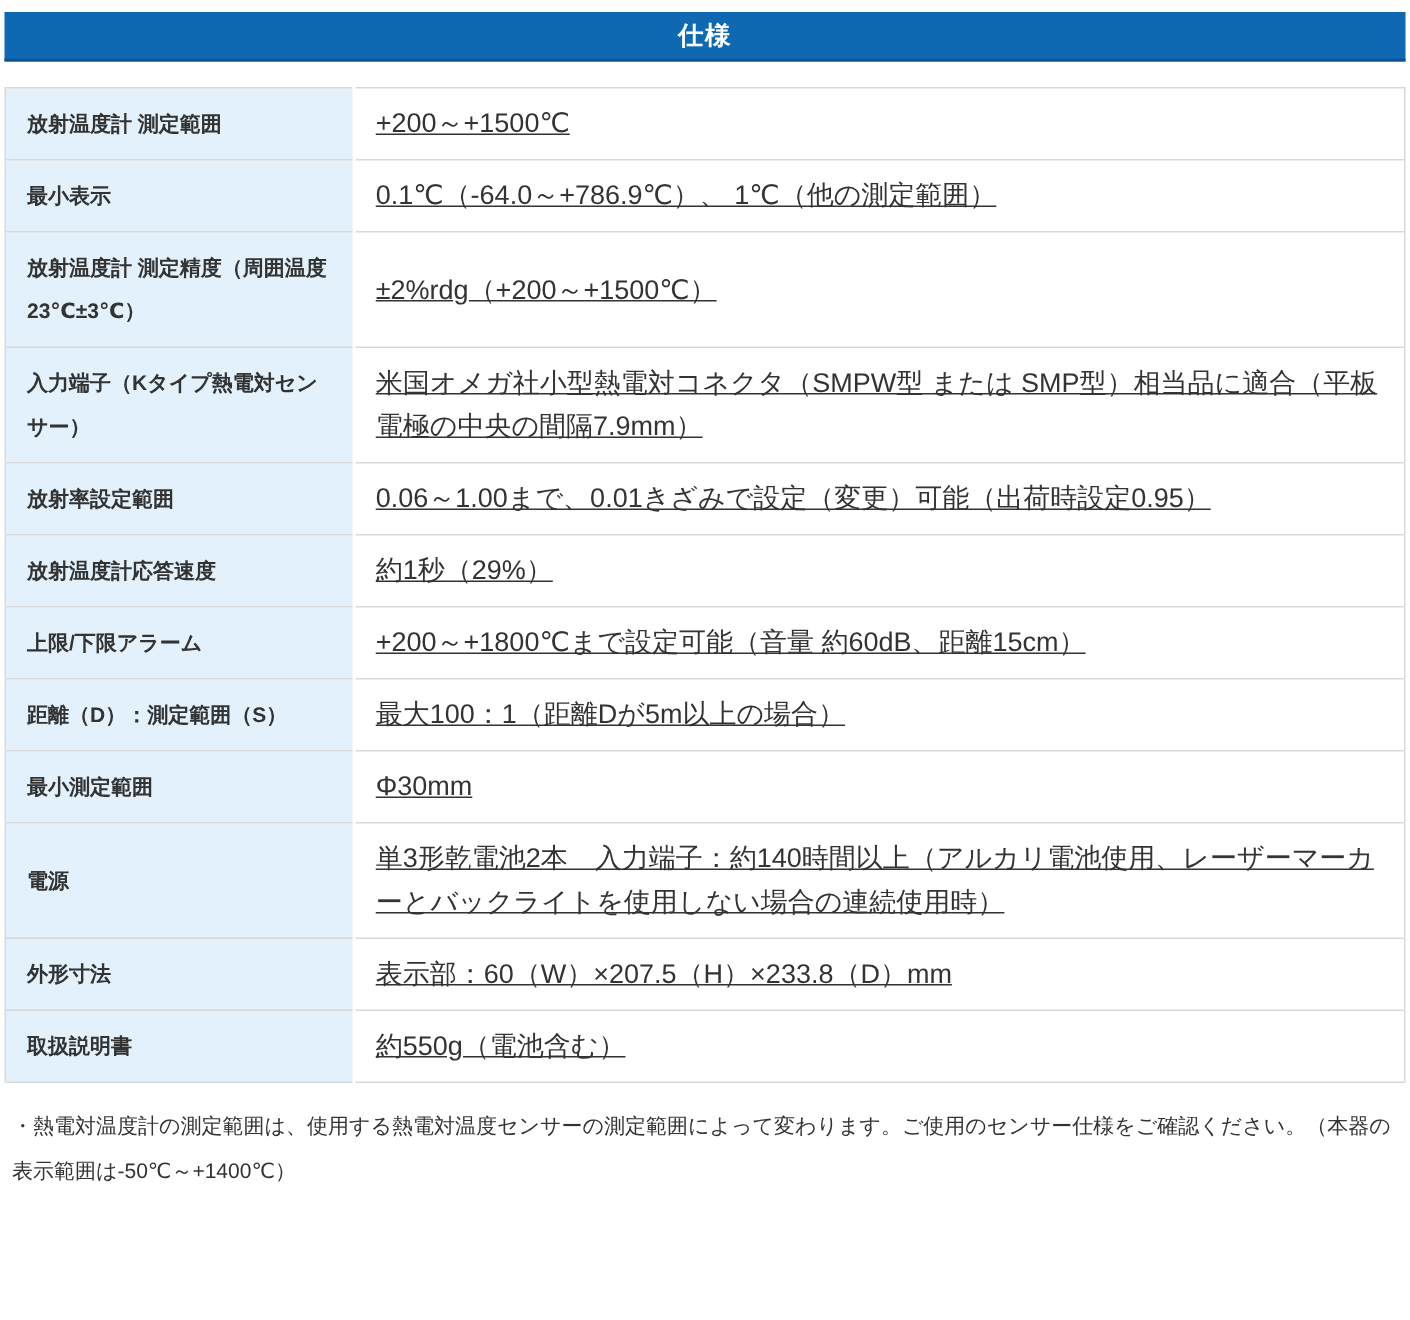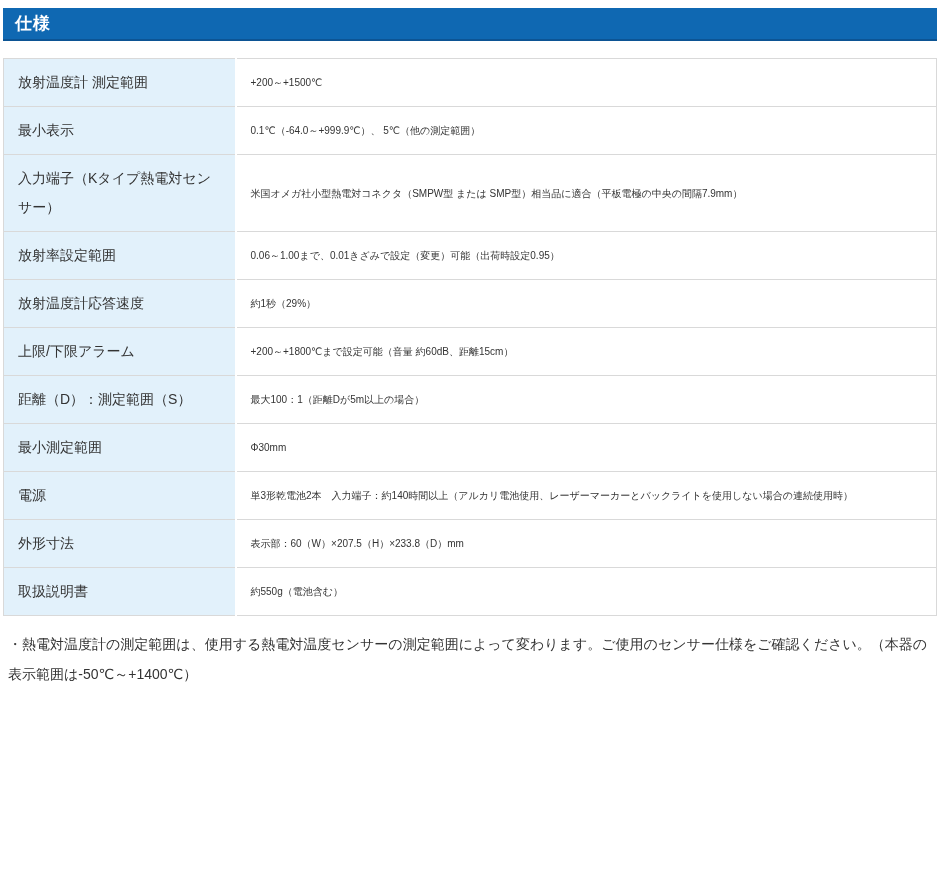--- a/index.html
+++ b/index.html
@@ -20,53 +20,55 @@
   }
   .page{ padding:8px 3px 0 3px; }
 
   .section-header{
     background:var(--header-bg);
     border-bottom:2px solid var(--header-border);
     height:33px;
     display:flex; align-items:center;
     padding:0 12px;
     margin:0 0 17px 0;
+    justify-content:center;
   }
   .section-header .title{
     color:var(--header-text);
     font-size:17px;
     font-weight:bold;
     letter-spacing:1px;
   }
 
   table.spec{
     width:100%;
     border-collapse:collapse;
     border:1px solid var(--row-border);
     table-layout:fixed;
   }
   table.spec tr{ border-bottom:1px solid var(--row-border); }
   table.spec th{
     width:232px;
     background:var(--label-bg);
     text-align:left;
     vertical-align:middle;
-    font-weight:normal;
+    font-weight:bold;
     font-size:14px;
     line-height:29px;
     color:var(--text);
     padding:9px 10px 9px 14px;
     border-right:2px solid #ffffff;
   }
   table.spec td{
     vertical-align:middle;
-    font-size:10px;
+    font-size:18px;
     line-height:29px;
     color:var(--text);
     padding:9px 12px 9px 14px;
+    text-decoration:underline;
   }
 
   .footnote{
     margin-top:13px;
     padding:0 7px 0 5px;
     font-size:14px;
     line-height:30px;
     color:var(--text);
   }
 </style>
@@ -80,21 +82,25 @@
   </div>
 
   <table class="spec">
     <tbody>
       <tr>
         <th>放射温度計 測定範囲</th>
         <td>+200～+1500℃</td>
       </tr>
       <tr>
         <th>最小表示</th>
-        <td>0.1℃（-64.0～+999.9℃）、 5℃（他の測定範囲）</td>
+        <td>0.1℃（-64.0～+786.9℃）、 1℃（他の測定範囲）</td>
+      </tr>
+      <tr>
+        <th>放射温度計 測定精度（周囲温度23℃±3℃）</th>
+        <td>±2%rdg（+200～+1500℃）</td>
       </tr>
       <tr>
         <th>入力端子（Kタイプ熱電対センサー）</th>
         <td>米国オメガ社小型熱電対コネクタ（SMPW型 または SMP型）相当品に適合（平板電極の中央の間隔7.9mm）</td>
       </tr>
       <tr>
         <th>放射率設定範囲</th>
         <td>0.06～1.00まで、0.01きざみで設定（変更）可能（出荷時設定0.95）</td>
       </tr>
       <tr>

